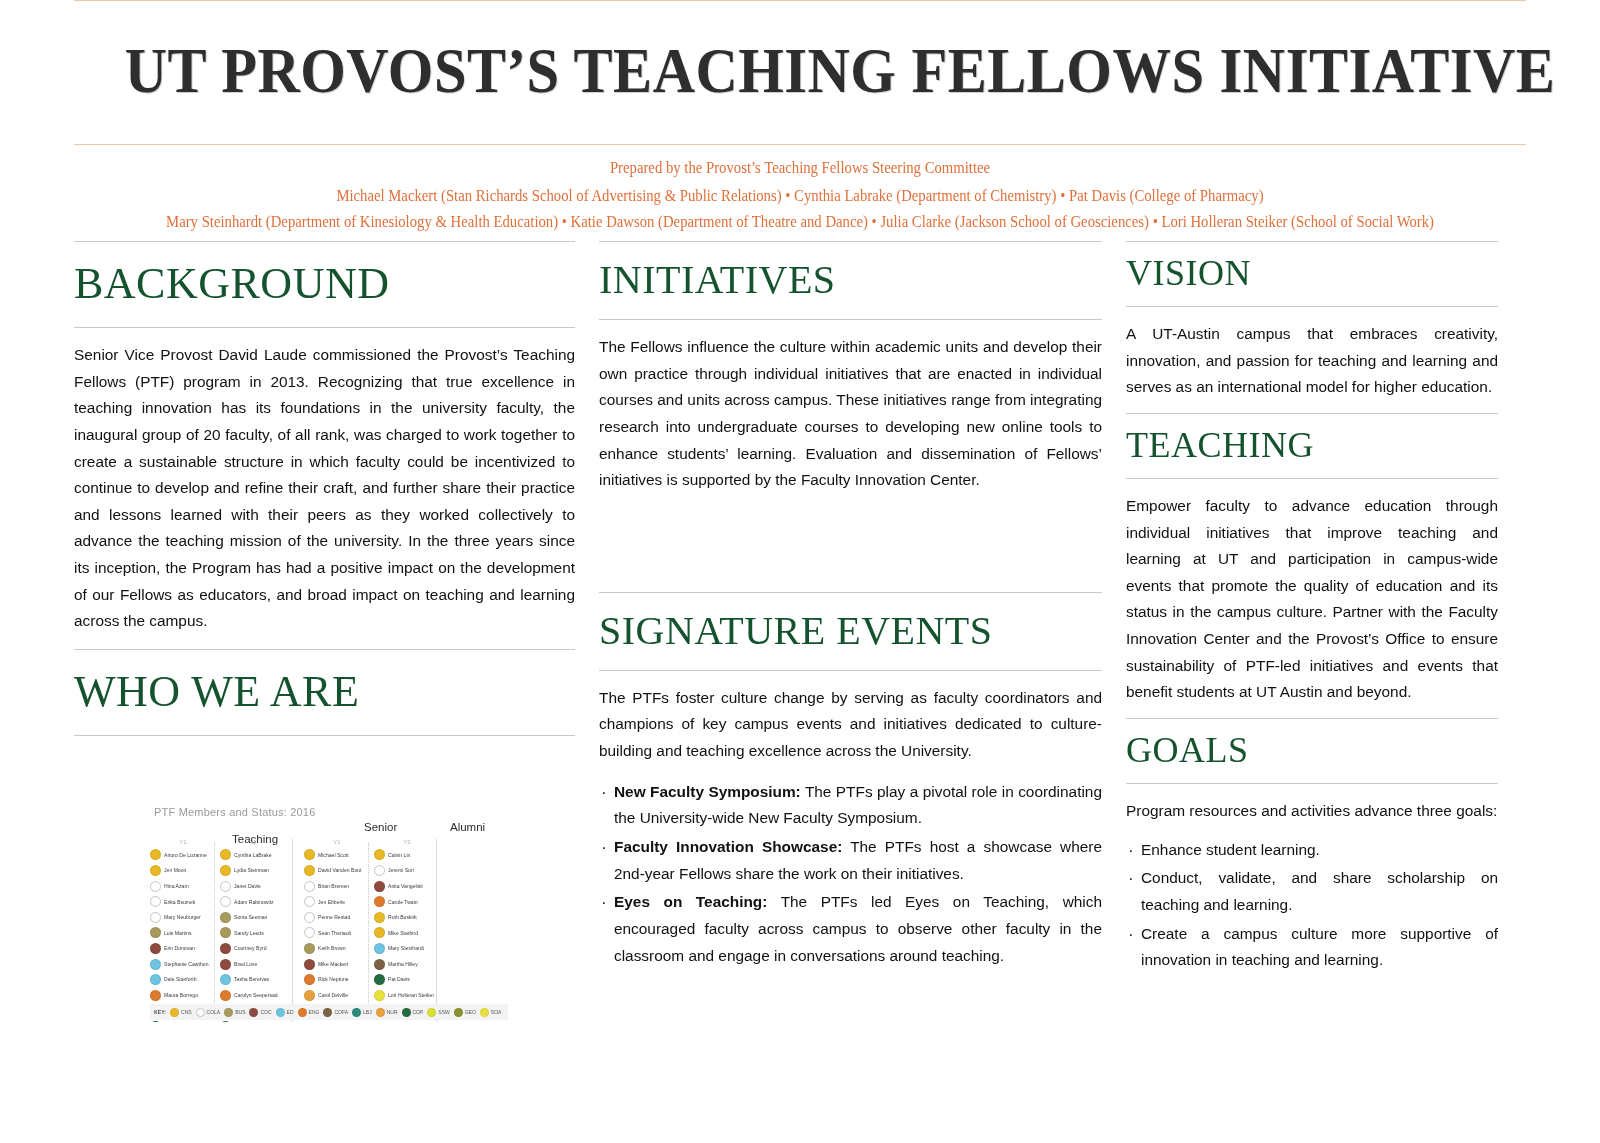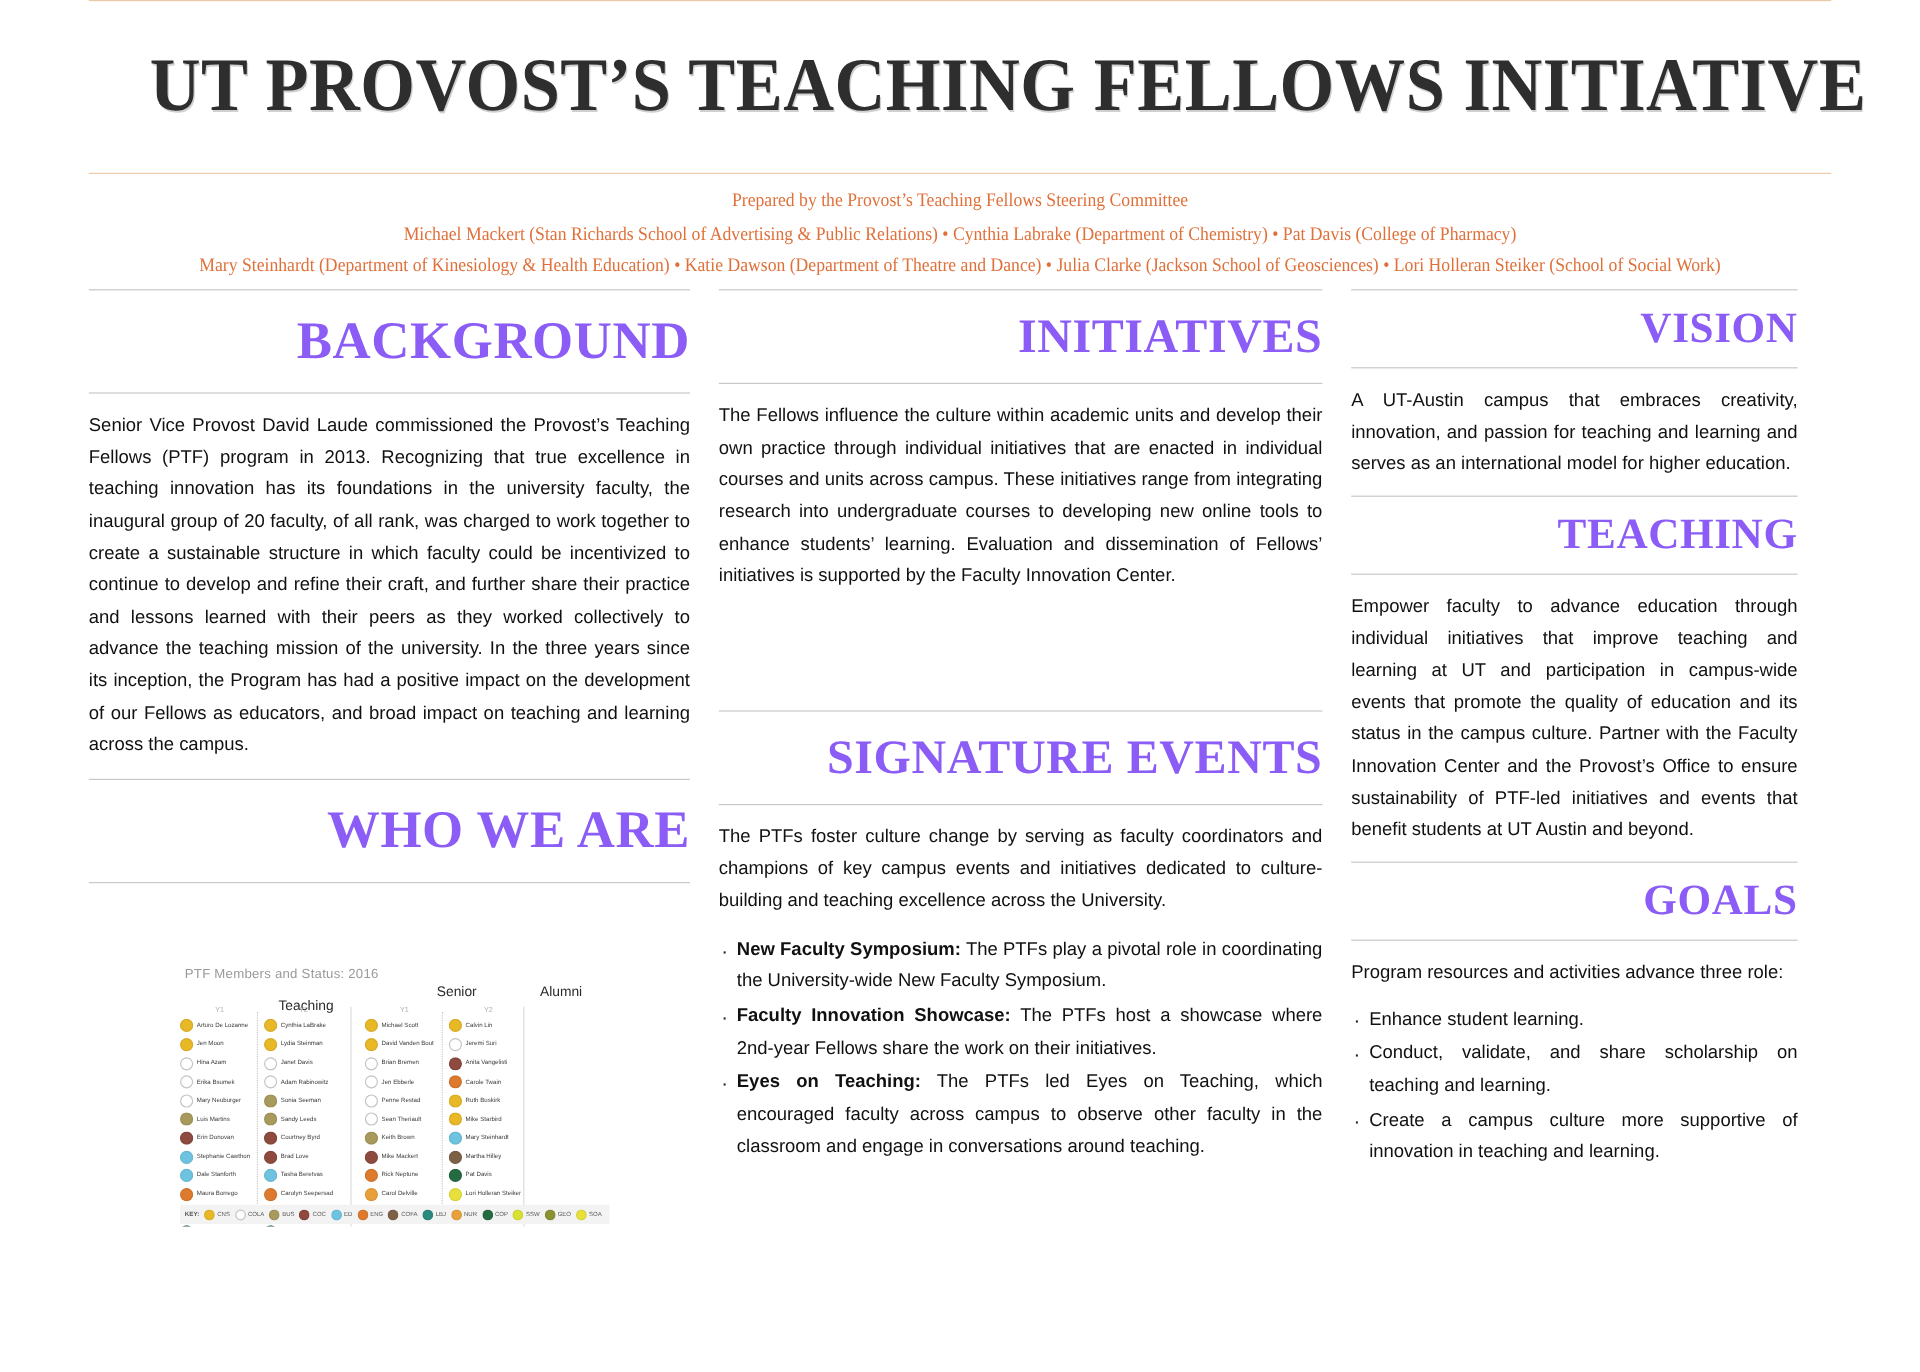--- a/index.html
+++ b/index.html
@@ -40,23 +40,23 @@
   .byline .line3{font-size:16px;transform:scaleX(.92);display:block;}
 
   
   .cols{display:flex;padding:0 74px;box-sizing:border-box;align-items:flex-start;}
   .col-left{width:501px;flex:0 0 501px;}
   .col-mid{width:503px;flex:0 0 503px;margin-left:24px;}
   .col-right{width:372px;flex:0 0 372px;margin-left:24px;}
 
   h2.sec{
     font-family:"Liberation Serif", serif;
-    font-weight:700;
-    color:#8b5cf6;
-    text-align:right;
+    font-weight:400;
+    color:#14532d;
+    text-align:left;
     margin:0;
     letter-spacing:.5px;
   }
   .sec-xl{font-size:44px;padding:16px 0 18px 0;}
   .sec-lg{font-size:40px;padding:14px 0 16px 0;}
   .sec-md{font-size:36px;padding:10px 0 12px 0;}
 
   p.body{
     font-size:15.4px;
     line-height:1.73;
@@ -469,21 +469,21 @@
       <p class="body">A UT-Austin campus that embraces creativity, innovation, and passion for teaching and learning and serves as an international model for higher education.</p>
 
       <div class="rule-gray"></div>
       <h2 class="sec sec-md">TEACHING</h2>
       <div class="rule-gray"></div>
       <p class="body">Empower faculty to advance education through individual initiatives that improve teaching and learning at UT and participation in campus-wide events that promote the quality of education and its status in the campus culture. Partner with the Faculty Innovation Center and the Provost’s Office to ensure sustainability of PTF-led initiatives and events that benefit students at UT Austin and beyond.</p>
 
       <div class="rule-gray"></div>
       <h2 class="sec sec-md">GOALS</h2>
       <div class="rule-gray"></div>
-      <p class="body">Program resources and activities advance three role:</p>
+      <p class="body">Program resources and activities advance three goals:</p>
       <ul class="bullets" id="goalsList">
           <li>Enhance student learning.</li>
           <li>Conduct, validate, and share scholarship on teaching and learning.</li>
           <li>Create a campus culture more supportive of innovation in teaching and learning.</li>
         </ul>
 
     </div>
   </div>
 </div>
 

